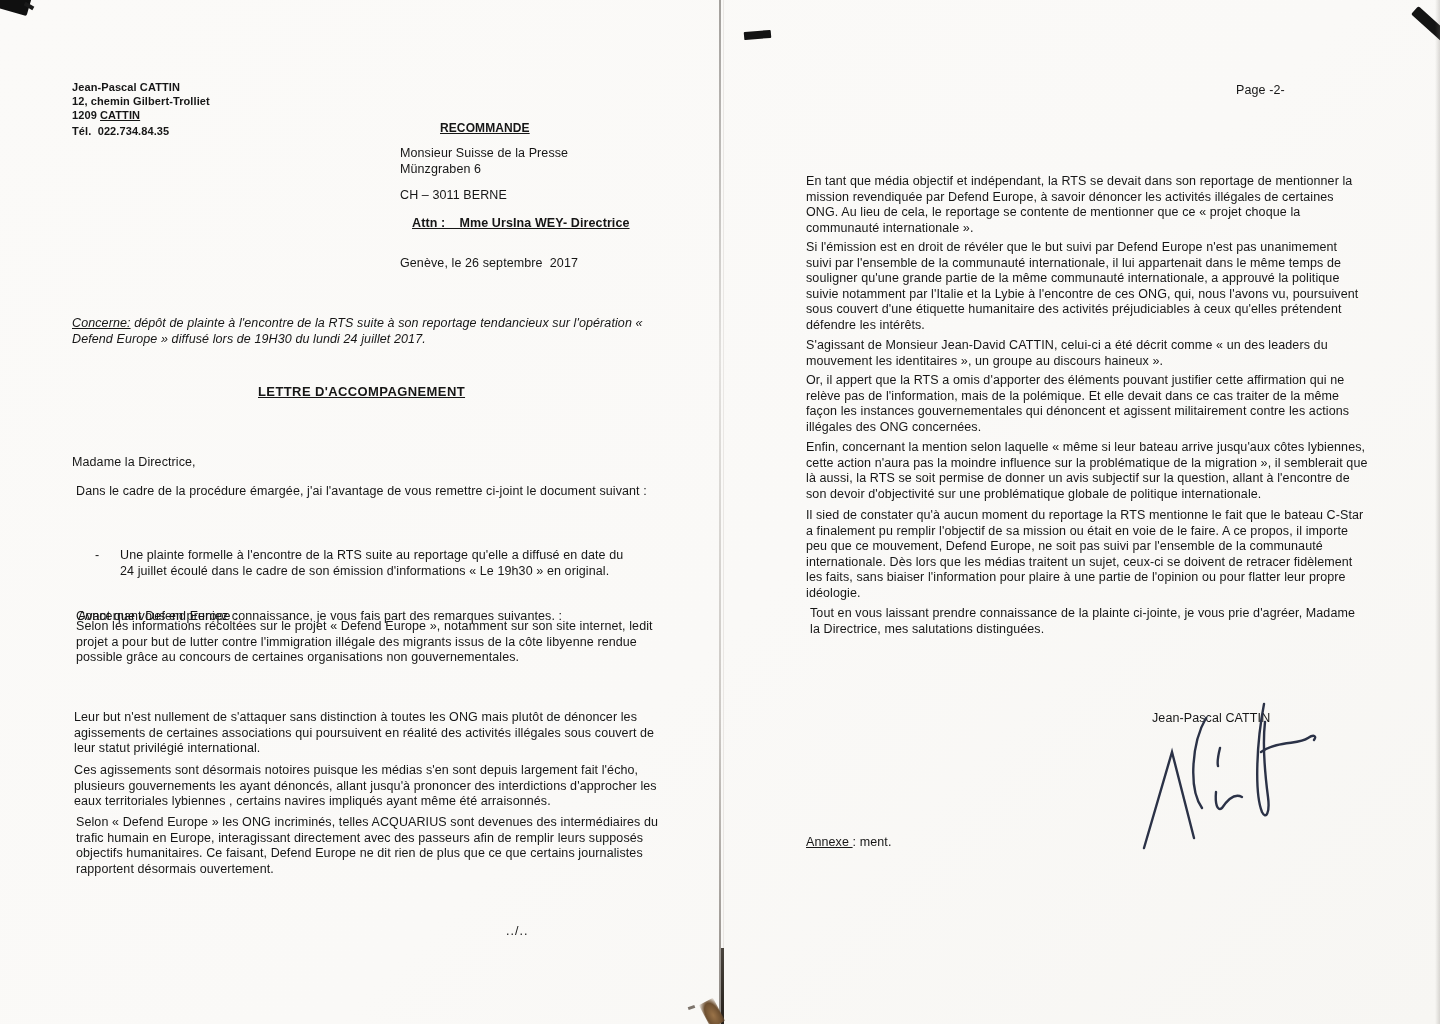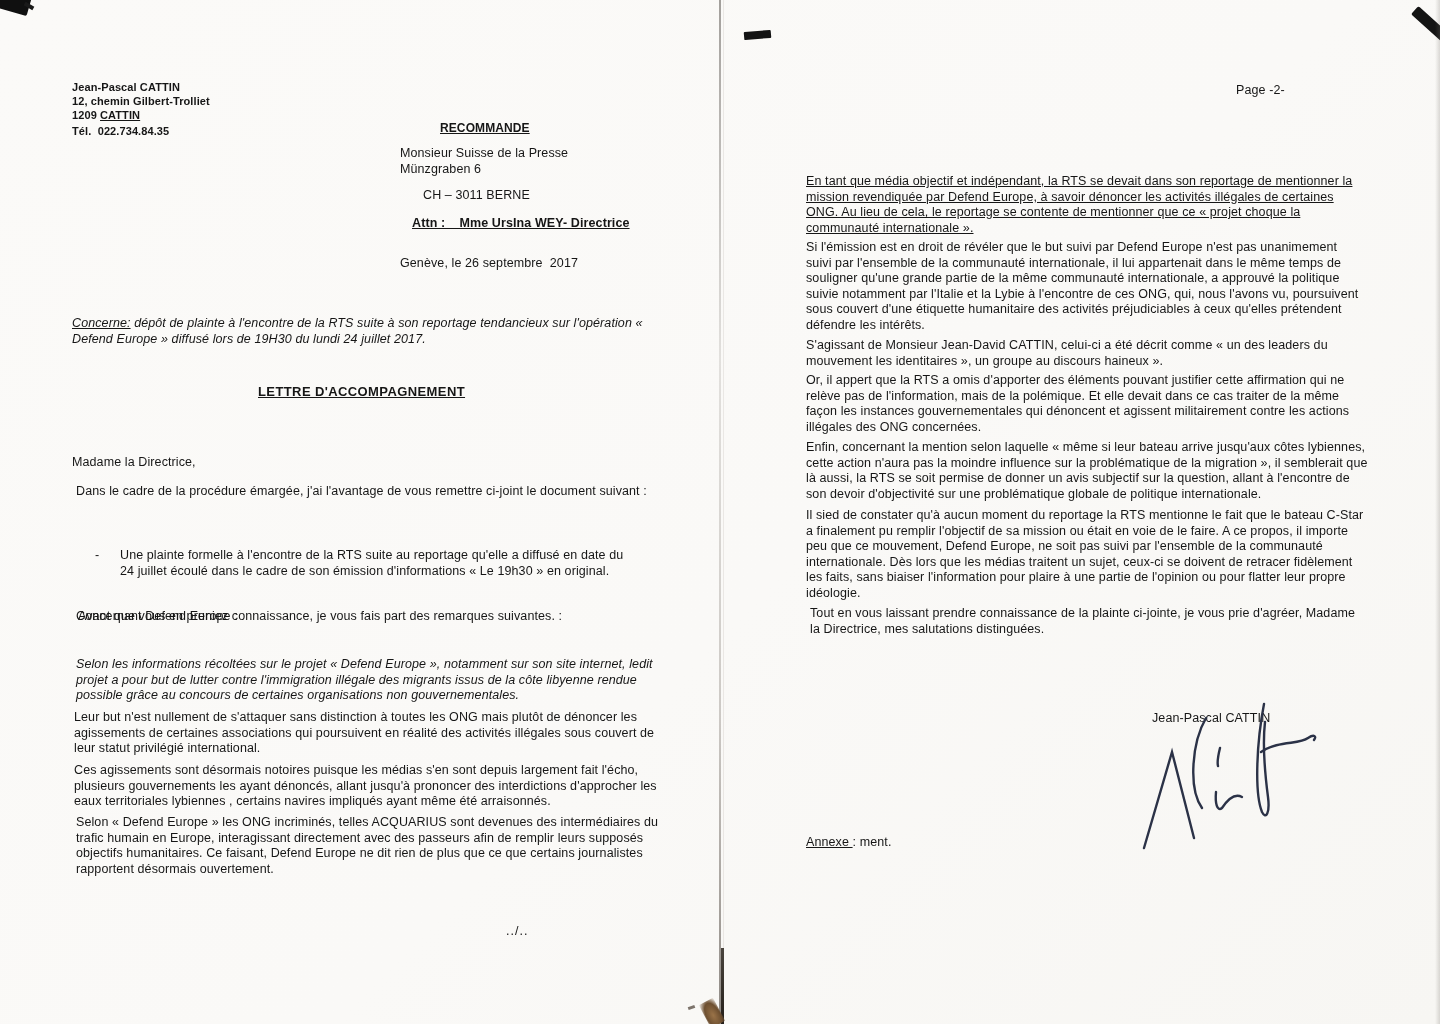--- a/index.html
+++ b/index.html
@@ -51,50 +51,50 @@
     <div>12, chemin Gilbert-Trolliet</div>
     <div><span>1209 </span><span class="u">CATTIN</span></div>
   </div>
   <div class="p small b pre" style="left:72px;top:124px;">Tél.  022.734.84.35</div>
 
   <div class="p b u" style="left:400px;top:121px;font-size:12px;margin-left:40px;">RECOMMANDE</div>
   <div class="p" style="left:400px;top:146px;">
     <div>Monsieur Suisse de la Presse</div>
     <div>Münzgraben 6</div>
   </div>
-  <div class="p" style="left:400px;top:188px;margin-left:23px;">CH – 3011 BERNE</div>
+  <div class="p" style="left:400px;top:188px;">CH – 3011 BERNE</div>
   <div class="p b u pre" style="left:400px;top:216px;margin-left:12px;">Attn :    Mme UrsIna WEY- Directrice</div>
   <div class="p pre" style="left:400px;top:256px;">Genève, le 26 septembre  2017</div>
 
   <div class="p i" style="left:72px;top:300px;width:600px;">
     <span class="u b" style="font-weight:normal;">Concerne:</span><span> dépôt de plainte à l'encontre de la RTS suite à son reportage tendancieux sur l'opération « Defend Europe » diffusé lors de 19H30 du lundi 24 juillet 2017.</span>
   </div>
 
   <div class="p b u title" style="left:258px;top:384px;">LETTRE D'ACCOMPAGNEMENT</div>
 
   <div class="p" style="left:72px;top:455px;">Madame la Directrice,</div>
 
   <div class="p" style="left:76px;top:484px;width:600px;">Dans le cadre de la procédure émargée, j'ai l'avantage de vous remettre ci-joint le document suivant :</div>
 
   <div class="p" style="left:95px;top:548px;">-</div>
   <div class="p" style="left:120px;top:548px;width:515px;">Une plainte formelle à l'encontre de la RTS suite au reportage qu'elle a diffusé en date du 24 juillet écoulé dans le cadre de son émission d'informations « Le 19h30 » en original.</div>
 
   <div class="p" style="left:78px;top:609px;width:600px;">Avant que vous en preniez connaissance, je vous fais part des remarques suivantes. :</div>
   <div class="p" style="left:76px;top:609px;">Concernant Defend Europe :</div>
 
-  <div class="p" style="left:76px;top:657px;width:586px;font-style:italic;">Selon les informations récoltées sur le projet « Defend Europe », notamment sur son site internet, ledit projet a pour but de lutter contre l'immigration illégale des migrants issus de la côte libyenne rendue possible grâce au concours de certaines organisations non gouvernementales.</div>
+  <div class="p" style="left:76px;top:619px;width:586px;">Selon les informations récoltées sur le projet « Defend Europe », notamment sur son site internet, ledit projet a pour but de lutter contre l'immigration illégale des migrants issus de la côte libyenne rendue possible grâce au concours de certaines organisations non gouvernementales.</div>
   <div class="p" style="left:74px;top:710px;width:586px;">Leur but n'est nullement de s'attaquer sans distinction à toutes les ONG mais plutôt de dénoncer les agissements de certaines associations qui poursuivent en réalité des activités illégales sous couvert de leur statut privilégié international.</div>
   <div class="p" style="left:74px;top:763px;width:586px;">Ces agissements sont désormais notoires puisque les médias s'en sont depuis largement fait l'écho, plusieurs gouvernements les ayant dénoncés, allant jusqu'à prononcer des interdictions d'approcher les eaux territoriales lybiennes , certains navires impliqués ayant même été arraisonnés.</div>
   <div class="p" style="left:76px;top:815px;width:586px;">Selon « Defend Europe » les ONG incriminés, telles ACQUARIUS sont devenues des intermédiaires du trafic humain en Europe, interagissant directement avec des passeurs afin de remplir leurs supposés objectifs humanitaires. Ce faisant, Defend Europe ne dit rien de plus que ce que certains journalistes rapportent désormais ouvertement.</div>
 
   <div class="p" style="left:506px;top:924px;letter-spacing:1px;">../..</div>
 
   <div class="p" style="left:1236px;top:83px;">Page -2-</div>
 
-  <div class="p" style="left:806px;top:174px;width:558px;text-decoration:underline;">En tant que média objectif et indépendant, la RTS se devait dans son reportage de mentionner la mission revendiquée par Defend Europe, à savoir dénoncer les activités illégales de certaines ONG. Au lieu de cela, le reportage se contente de mentionner que ce « projet choque la communauté internationale ».</div>
+  <div class="p" style="left:806px;top:174px;width:558px;">En tant que média objectif et indépendant, la RTS se devait dans son reportage de mentionner la mission revendiquée par Defend Europe, à savoir dénoncer les activités illégales de certaines ONG. Au lieu de cela, le reportage se contente de mentionner que ce « projet choque la communauté internationale ».</div>
   <div class="p" style="left:806px;top:240px;width:558px;">Si l'émission est en droit de révéler que le but suivi par Defend Europe n'est pas unanimement suivi par l'ensemble de la communauté internationale, il lui appartenait dans le même temps de souligner qu'une grande partie de la même communauté internationale, a approuvé la politique suivie notamment par l'Italie et la Lybie à l'encontre de ces ONG, qui, nous l'avons vu, poursuivent sous couvert d'une étiquette humanitaire des activités préjudiciables à ceux qu'elles prétendent défendre les intérêts.</div>
   <div class="p" style="left:806px;top:338px;width:558px;">S'agissant de Monsieur Jean-David CATTIN, celui-ci a été décrit comme « un des leaders du mouvement les identitaires », un groupe au discours haineux ».</div>
   <div class="p" style="left:806px;top:373px;width:558px;">Or, il appert que la RTS a omis d'apporter des éléments pouvant justifier cette affirmation qui ne relève pas de l'information, mais de la polémique. Et elle devait dans ce cas traiter de la même façon les instances gouvernementales qui dénoncent et agissent militairement contre les actions illégales des ONG concernées.</div>
   <div class="p" style="left:806px;top:440px;width:562px;">Enfin, concernant la mention selon laquelle « même si leur bateau arrive jusqu'aux côtes lybiennes, cette action n'aura pas la moindre influence sur la problématique de la migration », il semblerait que là aussi, la RTS se soit permise de donner un avis subjectif sur la question, allant à l'encontre de son devoir d'objectivité sur une problématique globale de politique internationale.</div>
   <div class="p" style="left:806px;top:508px;width:562px;">Il sied de constater qu'à aucun moment du reportage la RTS mentionne le fait que le bateau C-Star a finalement pu remplir l'objectif de sa mission ou était en voie de le faire. A ce propos, il importe peu que ce mouvement, Defend Europe, ne soit pas suivi par l'ensemble de la communauté internationale. Dès lors que les médias traitent un sujet, ceux-ci se doivent de retracer fidèlement les faits, sans biaiser l'information pour plaire à une partie de l'opinion ou pour flatter leur propre idéologie.</div>
   <div class="p" style="left:810px;top:606px;width:558px;">Tout en vous laissant prendre connaissance de la plainte ci-jointe, je vous prie d'agréer, Madame la Directrice, mes salutations distinguées.</div>
 
   <div class="p" style="left:1152px;top:711px;">Jean-Pascal CATTIN</div>
 
   <svg class="sig-svg" viewBox="0 0 200 155">

